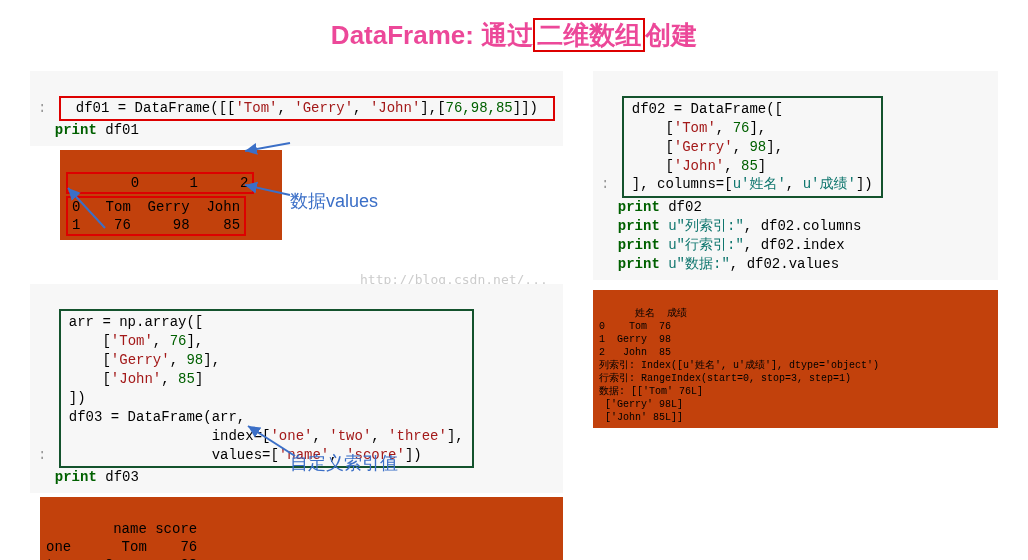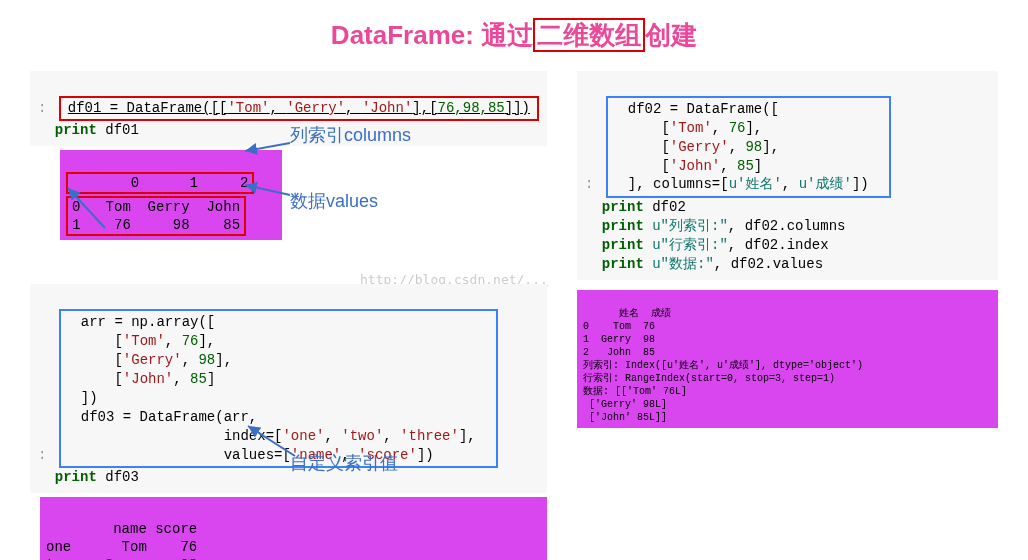--- a/index.html
+++ b/index.html
@@ -35,38 +35,37 @@
     background: #f7f7f7;
     padding: 6px 8px;
     font-family: Consolas, "Courier New", monospace;
     font-size: 14px;
     line-height: 1.35;
     white-space: pre;
     position: relative;
   }
   .redbox {
     border: 2px solid #d00;
-    padding: 1px 7px;
+    padding: 1px 15px;
     display: inline-block;
-    text-decoration: underline;
   }
   .redbox-block {
-    border: 2px solid #3b82f6;
-    padding: 2px 20px;
+    border: 2px solid #14532d;
+    padding: 2px 8px;
   }
   .kw { color: #006000; font-weight: bold; }
   .str { color: #a31919; }
   .num { color: #006000; }
   .uni { color: #0f766e; }
   .prompt {
     color: #999;
     margin-right: 4px;
   }
   .outtable {
-    background: #d946ef;
+    background: #c2410c;
     padding: 4px 6px;
     font-family: Consolas, "Courier New", monospace;
     font-size: 14px;
     white-space: pre;
     line-height: 1.3;
   }
   .annot {
     color: #3b6fc7;
     font-size: 18px;
     position: absolute;
@@ -103,21 +102,20 @@
 
     <div class="codeblock" style="min-height:40px;">
 <span class="prompt">:</span> <span class="redbox"><span>df01 = DataFrame([[</span><span class="str">'Tom'</span>, <span class="str">'Gerry'</span>, <span class="str">'John'</span>],[<span class="num">76,98,85</span><span>]])</span></span>
   <span class="kw">print</span><span> df01</span></div>
 
     <div class="outtable" style="position:relative; margin:4px 0 8px 30px; width:210px;">
 <span style="border:2px solid #d00; padding:0 4px; display:inline-block;">       0      1     2</span>
 <span style="border:2px solid #d00; padding:0 4px; display:inline-block; margin-top:2px;"><span>0   Tom  Gerry  John</span>
 <span>1    76     98    85</span></span></div>
 
-    <div class="annot" style="left:260px; top:52px;">列索引columns</div>
     <div class="annot" style="left:260px; top:118px;">数据values</div>
 
     <svg class="arrow" style="left:210px; top:62px;" width="60" height="20">
       <defs>
           <marker id="ah1" markerWidth="8" markerHeight="8" refX="6" refY="3" orient="auto">
             <path d="M0,0 L6,3 L0,6 Z" fill="#3b6fc7"></path>
           </marker>
         </defs>
       <line x1="50" y1="10" x2="5" y2="18" stroke="#3b6fc7" stroke-width="2" marker-end="url(#ah1)"></line>
     </svg>

